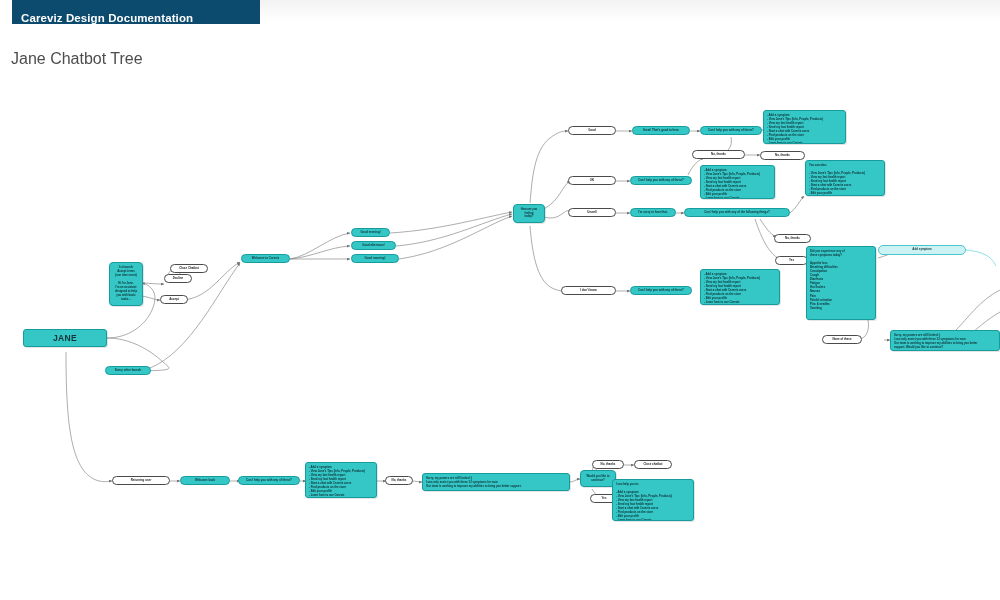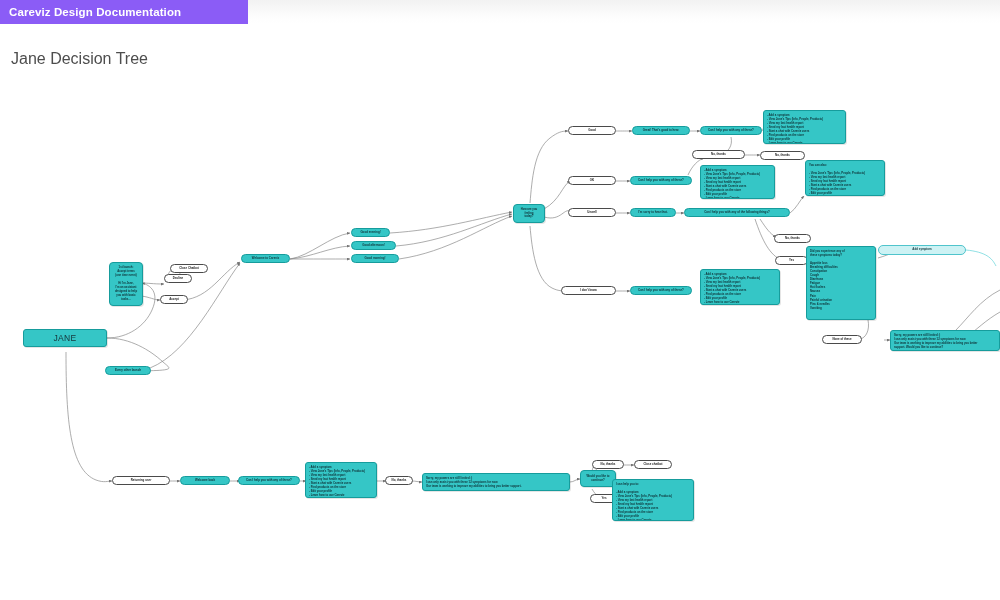--- a/index.html
+++ b/index.html
@@ -7,24 +7,24 @@
     margin: 0; padding: 0;
     width: 1000px; height: 600px;
     background: #ffffff;
     font-family: "Liberation Sans", sans-serif;
     overflow: hidden;
   }
   #page { position: relative; width: 1000px; height: 600px; background: #fff; }
 
   
   .topbar {
-    position: absolute; left: 0; top: 0;
+    position: absolute; left: 12px; top: 0;
     width: 248px; height: 24px;
-    background: #8b5cf6;
-    display: flex; align-items: center;
+    background: #0c4a6e;
+    display: flex; align-items: flex-end;
   }
   .topbar-title {
     color: #ffffff;
     font-size: 11.5px;
     font-weight: bold;
     padding-left: 9px;
     letter-spacing: .1px;
     white-space: nowrap;
   }
   .topbar-rest {
@@ -89,21 +89,21 @@
     font-weight: bold;
     padding: 1px 2px;
   }
   
   .node-root {
     background: #35c6c6;
     border: 1px solid #169c9c;
     border-radius: 3px;
     color: #16343a;
     font-size: 8.5px;
-    font-weight: normal;
+    font-weight: bold;
     letter-spacing: .3px;
   }
   
   .card-teal {
     background: #35c6c6;
     border: 1px solid #169c9c;
     border-radius: 3px;
     color: #0f3338;
     font-size: 2.8px;
     font-weight: bold;
@@ -130,21 +130,21 @@
 <body>
 
 <div id="page">
 
   <div class="topbar-rest"></div>
   <div class="topbar">
     <span class="topbar-title">Careviz Design Documentation</span>
   </div>
 
   <div class="page-heading">
-    <div class="subtitle">Jane Decision Tree</div>
+    <div class="subtitle">Jane Chatbot Tree</div>
   </div>
 
   <div id="canvas">
 
     <svg id="wires" viewBox="0 0 1000 600" preserveAspectRatio="none">
       <defs>
         <marker id="ah" markerWidth="5" markerHeight="5" refX="4.2" refY="2" orient="auto" markerUnits="strokeWidth">
           <path d="M0,0 L4.4,2 L0,4 z" fill="#6f6f6f"></path>
         </marker>
       </defs>

